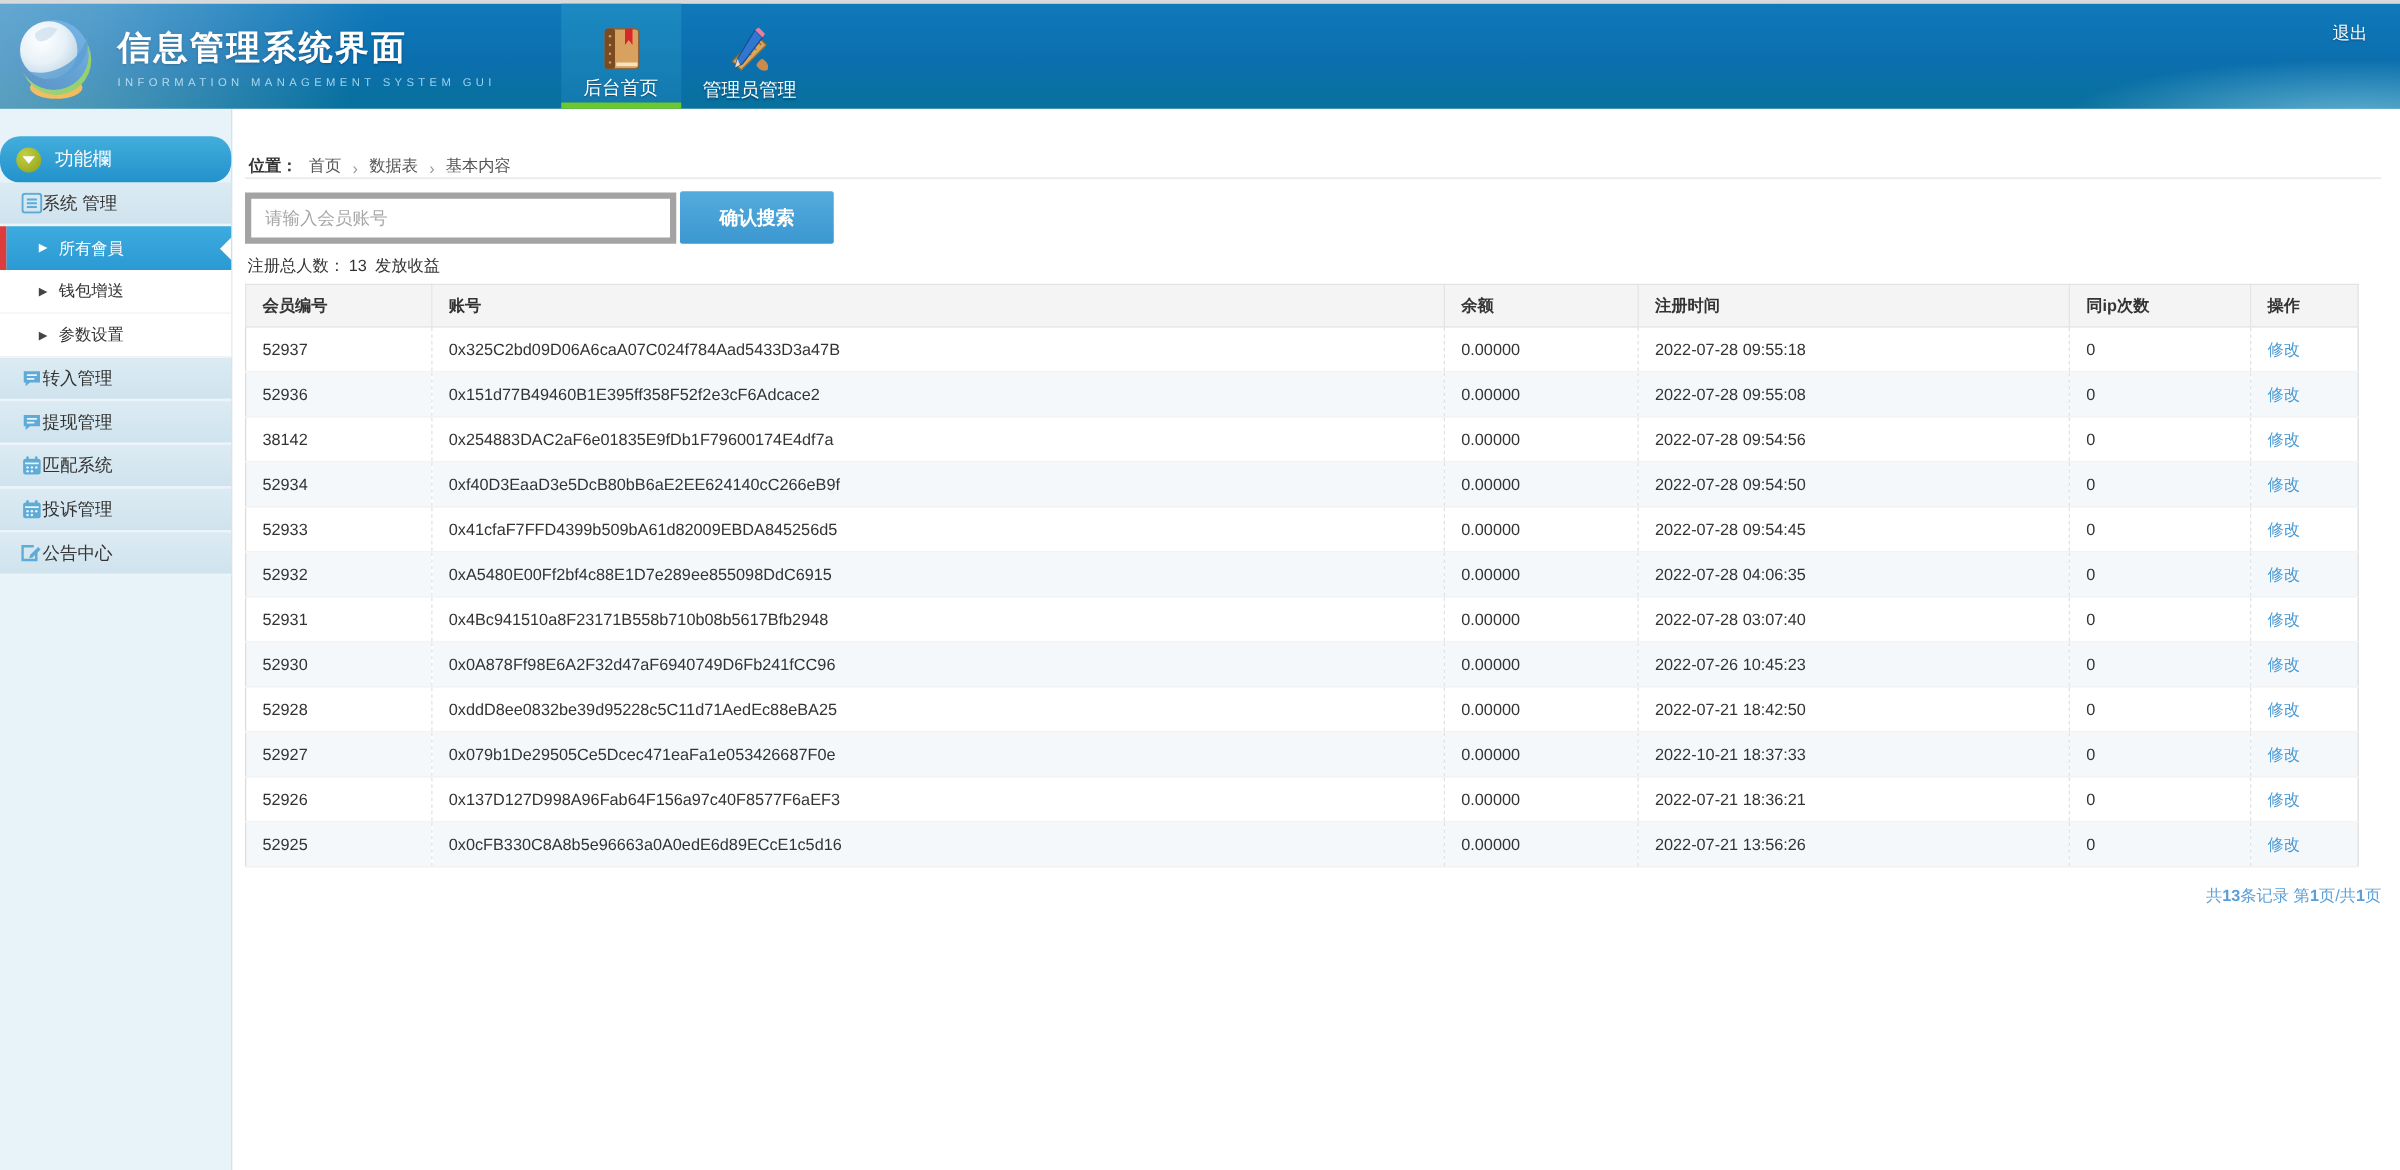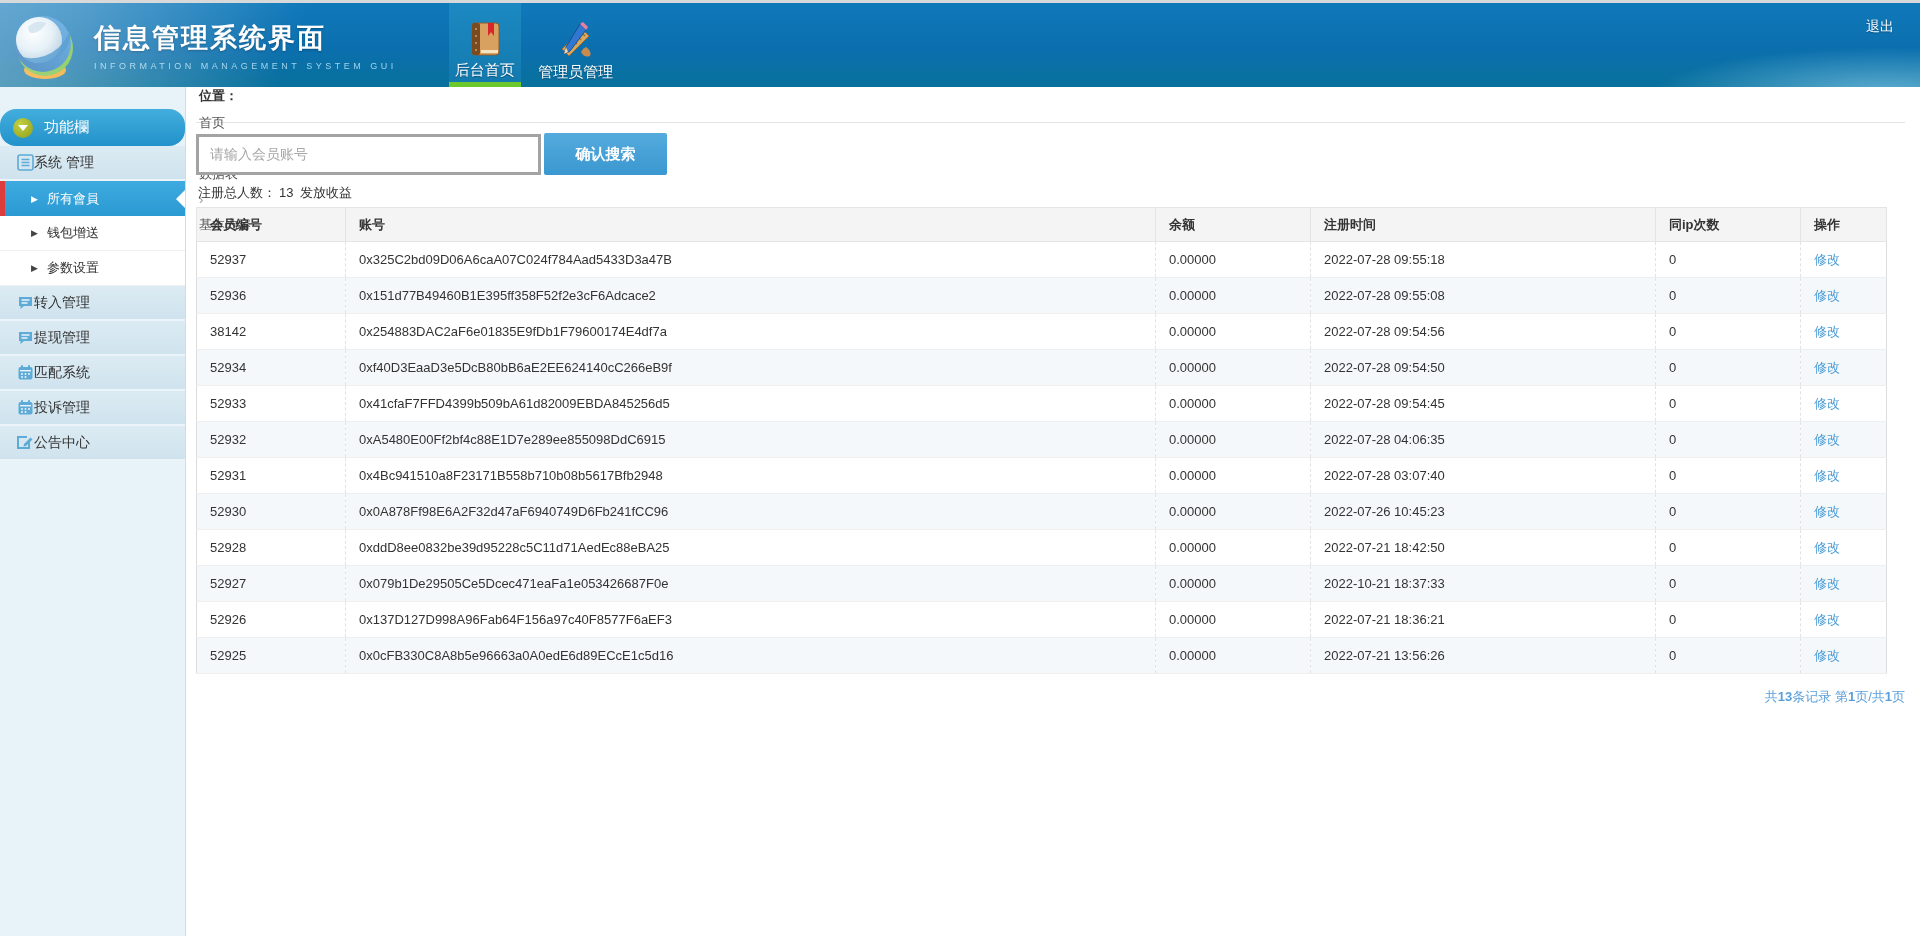--- a/index.html
+++ b/index.html
@@ -29,21 +29,21 @@
     background:radial-gradient(ellipse at 88% 115%, rgba(170,226,255,0.55), rgba(170,226,255,0) 62%);
   }
   .logo-wrap { display:flex; align-items:center; padding-left:8px; }
   .logo-globe { width:72px; height:72px; }
   .title-block { margin-left:14px; }
   .app-title { color:#fff; font-size:27px; font-weight:bold; letter-spacing:2px; text-shadow:0 1px 2px rgba(0,40,70,0.45); }
   .app-subtitle { color:#9fd2ec; font-size:9px; letter-spacing:3.5px; margin-top:5px; }
 
   .nav-tabs { display:flex; align-self:stretch; margin-left:52px; }
   .nav-tab {
-    width:72px; display:flex; flex-direction:column; align-items:center; justify-content:flex-end;
+    width:96px; display:flex; flex-direction:column; align-items:center; justify-content:flex-end;
     padding-bottom:5px; cursor:pointer; position:relative;
   }
   .nav-tab.second { width:110px; }
   .nav-tab.active { background:linear-gradient(180deg,#1c89c2,#137aae); border-bottom:5px solid #6cc82d; padding-bottom:2px; }
   .nav-tab .tab-icon { width:40px; height:40px; }
   .nav-tab .tab-label { color:#fff; font-size:15px; margin-top:2px; text-shadow:0 1px 1px rgba(0,40,70,0.5); white-space:nowrap; }
 
   .logout { position:absolute; right:26px; top:15px; color:#fff; font-size:14px; cursor:pointer; text-shadow:0 1px 1px rgba(0,40,70,0.5); }
 
   
@@ -83,30 +83,30 @@
   .sub-item.selected .arrow { color:#fff; }
   .notch {
     position:absolute; right:0; top:50%; transform:translateY(-50%);
     width:0; height:0; border-top:9px solid transparent; border-bottom:9px solid transparent;
     border-right:9px solid #ffffff;
   }
 
   
   .main { flex:1; background:#fff; padding:0 15px 0 10px; }
   .breadcrumb {
-    height:36px; display:flex; align-items:flex-start; gap:9px;
-    font-size:13px; color:#555; border-bottom:1px solid #e4e4e4; padding-left:3px;flex-direction:column;
+    height:56px; display:flex; align-items:flex-end; gap:9px;
+    font-size:13px; color:#555; border-bottom:1px solid #e4e4e4; padding-left:3px;
   }
   .crumb-label { font-weight:bold; color:#333; }
   .crumb-sep { color:#9a9a9a; }
   .crumb-link { color:#555; cursor:pointer; }
 
   .search-row { margin-top:10px; display:flex; align-items:center; }
   .search-input {
-    width:345px; height:41px; border:3px solid #a3a3a3; padding:0 11px; font-size:14px; color:#333;
+    width:345px; height:41px; border:5px solid #a3a3a3; padding:0 11px; font-size:14px; color:#333;
     font-family:"Liberation Sans","DejaVu Sans",sans-serif; outline:none; background:#fff;
   }
   .search-input::placeholder { color:#a7a7a7; }
   .search-btn {
     width:123px; height:42px; margin-left:3px; border:none; cursor:pointer;
     background:linear-gradient(180deg,#54abdd,#3b97d0); color:#fff; font-size:15px; font-weight:bold;
     border-radius:2px; font-family:"Liberation Sans","DejaVu Sans",sans-serif;
   }
   .stats-line { margin-top:9px; font-size:13px; color:#333; padding-left:2px; }
   .stats-line .num { margin:0 3px; }

